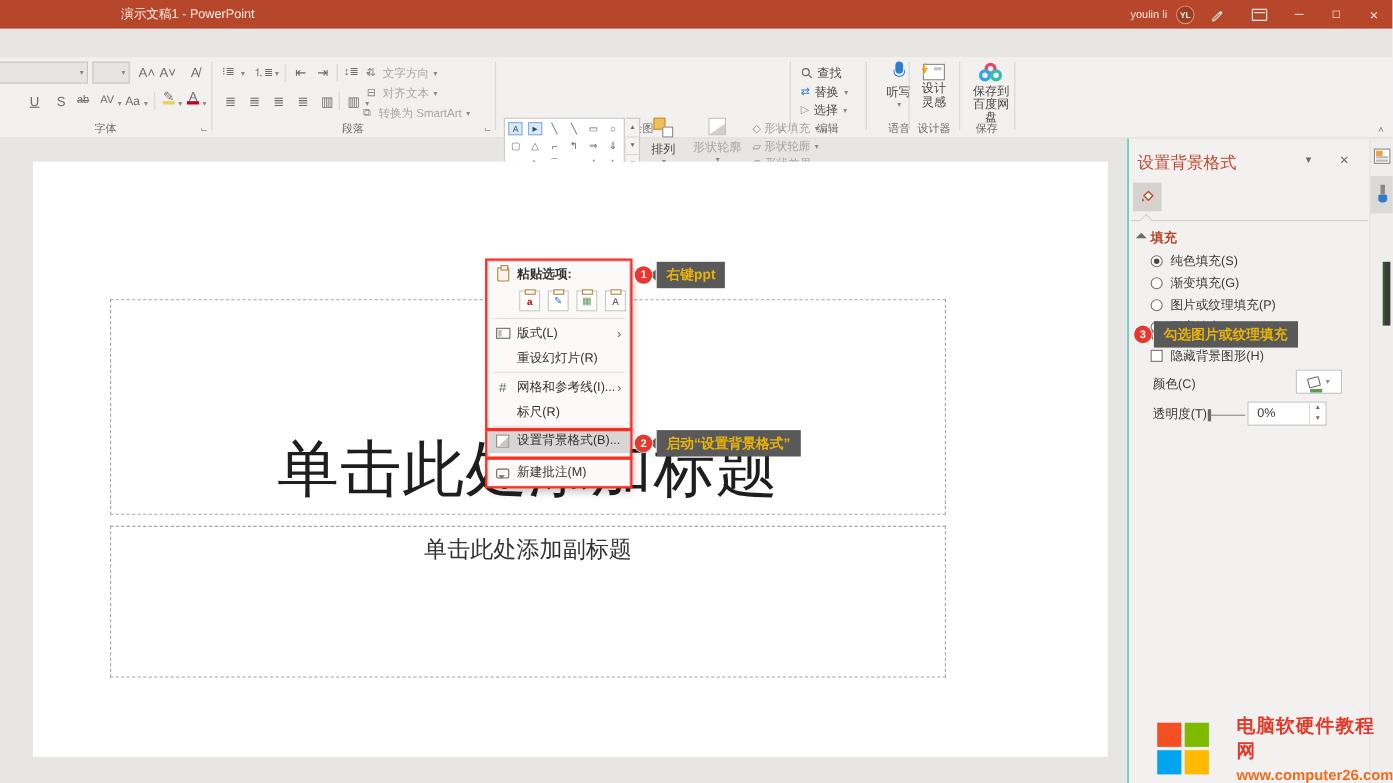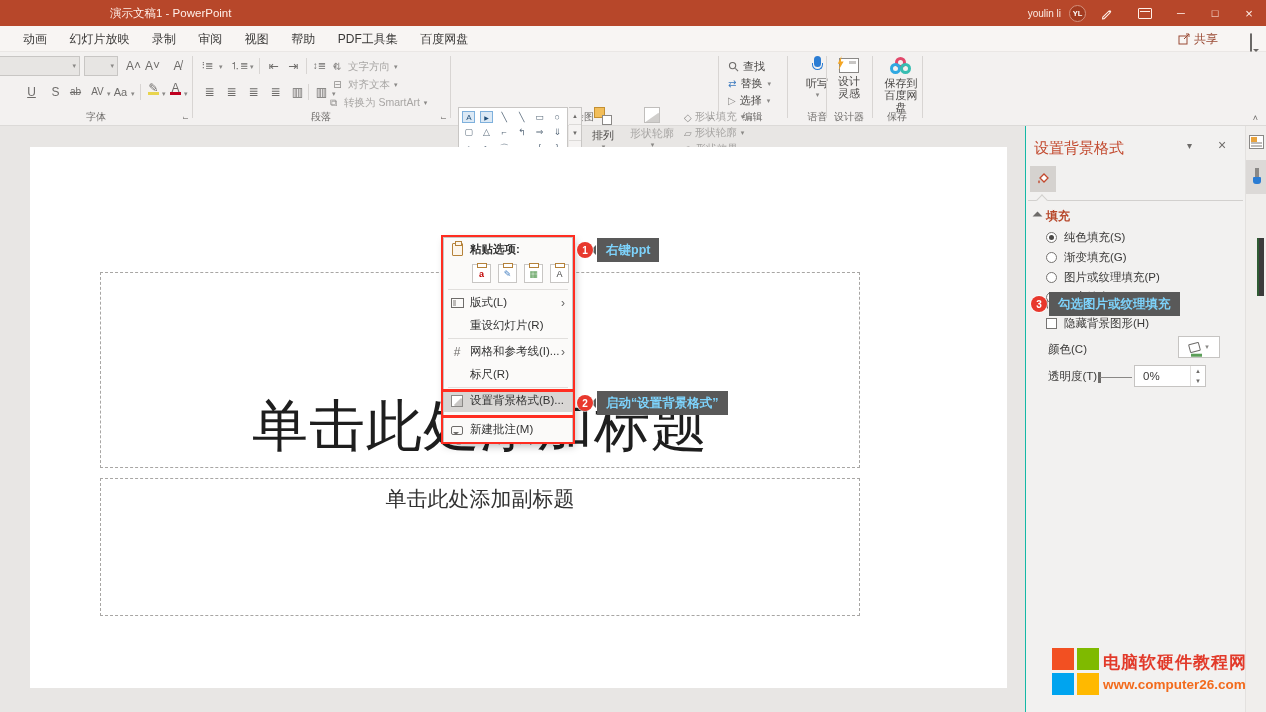--- a/index.html
+++ b/index.html
@@ -88,21 +88,21 @@
   .bgf-ico { width:12px; height:12px; border:1px solid #8A8886; position:relative; overflow:hidden; background:#fff; }
   .bgf-ico::after { content:""; position:absolute; right:-4px; bottom:-4px; width:10px; height:10px; background:#C8C6C4; transform:rotate(45deg); }
   .cmt-ico { width:12px; height:9px; border:1px solid #6E6C6A; border-radius:2px; position:relative; }
   .cmt-ico::after { content:""; position:absolute; left:1px; bottom:-4px; border:3px solid transparent; border-top-color:#6E6C6A; }
   .hl { background:#D8D6D4; }
 
   
   .redbox { position:absolute; border:2px solid #FF2D21; pointer-events:none; }
   .stepnum { position:absolute; width:16px; height:16px; border-radius:50%; background:#E8382D; color:#fff; font-size:10px; font-weight:bold;
              display:flex; align-items:center; justify-content:center; box-shadow:0 0 0 1px rgba(255,255,255,.7); z-index:30; }
-  .tip { position:absolute; background:#595959; color:#7dd3fc; font-size:12.5px; font-weight:bold; display:flex; align-items:center;
+  .tip { position:absolute; background:#595959; color:#eab308; font-size:12.5px; font-weight:bold; display:flex; align-items:center;
          padding:0 9px; height:24px; z-index:29; white-space:nowrap; }
   .tip::before { content:""; position:absolute; left:-6px; top:50%; margin-top:-5px; border:5px solid transparent; border-right-color:#595959; border-left:none; }
 
   
   .panel { position:absolute; left:1025px; top:126px; width:220px; height:586px; background:#F2F1F0; border-left:1px solid #14b8a6; font-size:11.5px; color:#3B3A39; }
   .panel-title { position:absolute; left:8px; top:13px; font-size:15px; color:#C2492E; }
   .bucket-btn { position:absolute; left:4px; top:40px; width:26px; height:26px; background:#D5D2CF; display:flex; align-items:center; justify-content:center; }
   .pdiv { position:absolute; left:2px; right:2px; top:74px; height:1px; background:#D2D0CE; }
   .notch { position:absolute; left:12px; top:70px; width:8px; height:8px; background:#F2F1F0; border-left:1px solid #D2D0CE; border-top:1px solid #D2D0CE; transform:rotate(45deg); }
   .sec-head { position:absolute; left:8px; top:82px; color:#B7472A; font-weight:bold; font-size:12px; display:flex; align-items:center; gap:5px; }
@@ -126,21 +126,21 @@
   .strip-sel { position:absolute; left:0; top:34px; width:21px; height:34px; background:#DCD9D7; }
   .anim-ico { position:absolute; left:3px; top:9px; width:15px; height:14px; border:1px solid #8A8886; background:#fff; }
   .anim-ico::before { content:""; position:absolute; left:1px; top:1px; width:6px; height:5px; background:#E8A33D; }
   .anim-ico::after { content:""; position:absolute; left:1px; bottom:1px; width:11px; height:2px; background:#BDBBB9; box-shadow:0 -3px 0 #BDBBB9; }
   .brush-ico { position:absolute; left:4px; top:42px; width:13px; height:17px; }
   .brush-ico i { position:absolute; left:5px; top:0; width:4px; height:9px; background:#8A8886; }
   .brush-ico b { position:absolute; left:3px; top:9px; width:8px; height:7px; background:#2B7CD3; border-radius:1px 1px 3px 3px; }
   .scroll-thumb { position:absolute; left:11px; top:112px; width:7px; height:58px; background:linear-gradient(90deg,#2F5B33 0 2px,#3B3B3B 2px); }
 
   
-  .wm { position:absolute; left:1052px; top:648px; display:flex; align-items:center; gap:4px; z-index:40; }
+  .wm { position:absolute; left:1052px; top:648px; display:flex; align-items:center; gap:25px; z-index:40; }
   .wm-logo { display:grid; grid-template-columns:22px 22px; grid-template-rows:22px 22px; gap:3px; }
   .wm-logo i { display:block; }
   .wm-name { font-size:17px; font-weight:bold; color:#E23A2A; letter-spacing:1px; }
   .wm-url { font-size:13.5px; font-weight:bold; color:#F26B1D; margin-top:3px; }
 </style>
 </head>
 <body>
 
 <div class="app">
 
@@ -156,40 +156,20 @@
       </span>
       <span class="winbtn" style="width:38px;">
           <span class="ribbon-opt-icon"></span>
         </span>
       <span class="winbtn">─</span>
       <span class="winbtn">□</span>
       <span class="winbtn" style="font-size:13px;">×</span>
     </div>
   </div>
 
-  <div class="tabrow">
-    <div style="padding-left:14px;">
-      <span class="tab">动画</span>
-      <span class="tab">幻灯片放映</span>
-      <span class="tab">录制</span>
-      <span class="tab">审阅</span>
-      <span class="tab">视图</span>
-      <span class="tab">帮助</span>
-      <span class="tab">PDF工具集</span>
-      <span class="tab">百度网盘</span>
-    </div>
-    <div class="share">
-      <svg width="12" height="12" viewBox="0 0 12 12">
-          <rect x="1" y="3" width="8" height="8" fill="none" stroke="#9A4A34"></rect>
-          <path d="M6 6 L11 1 M8 1 h3 v3" fill="none" stroke="#9A4A34"></path>
-        </svg>
-      <span>共享</span>
-    </div>
-    <span class="abs" style="right:14px; top:8px;"><span class="bubble"></span></span>
-  </div>
 
   <div class="ribbon">
 
     <div class="abs" style="left:0; top:0; width:192px; height:74px;">
       <div class="combo abs" style="left:-8px; top:4px; width:88px;">
           <span class="dd">▾</span>
         </div>
       <div class="combo abs" style="left:84px; top:4px; width:34px;">
           <span class="dd">▾</span>
         </div>

